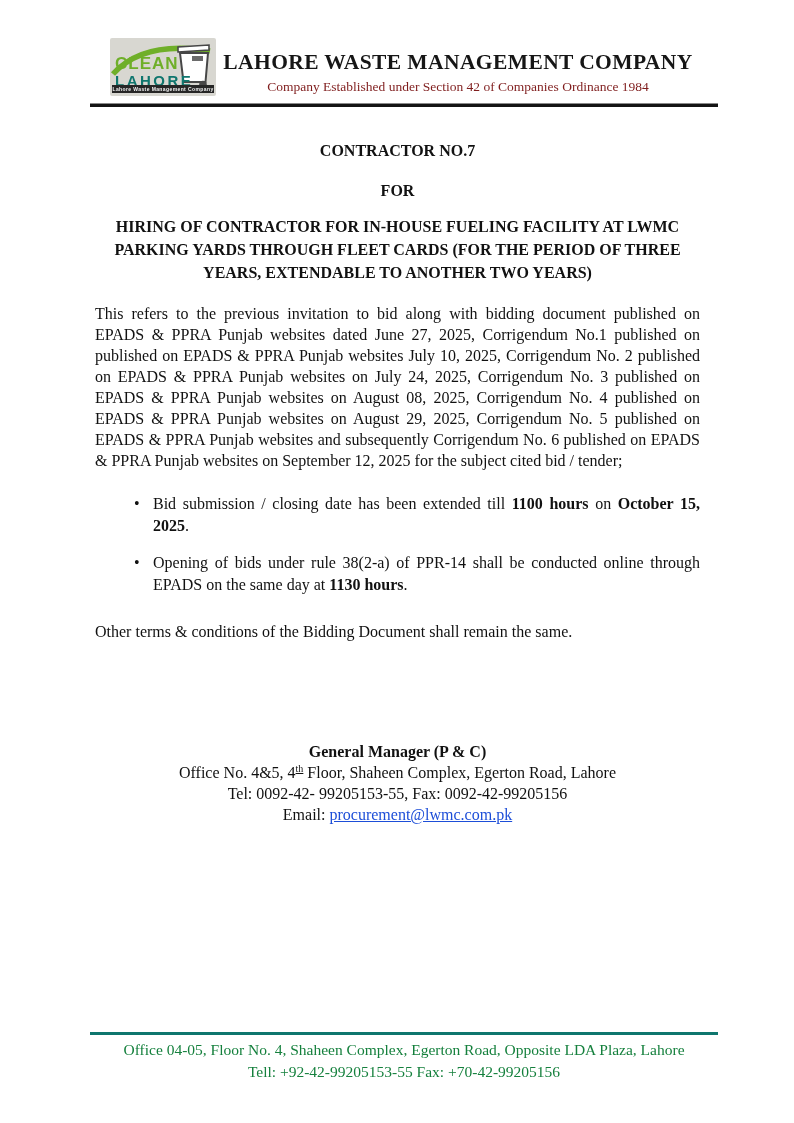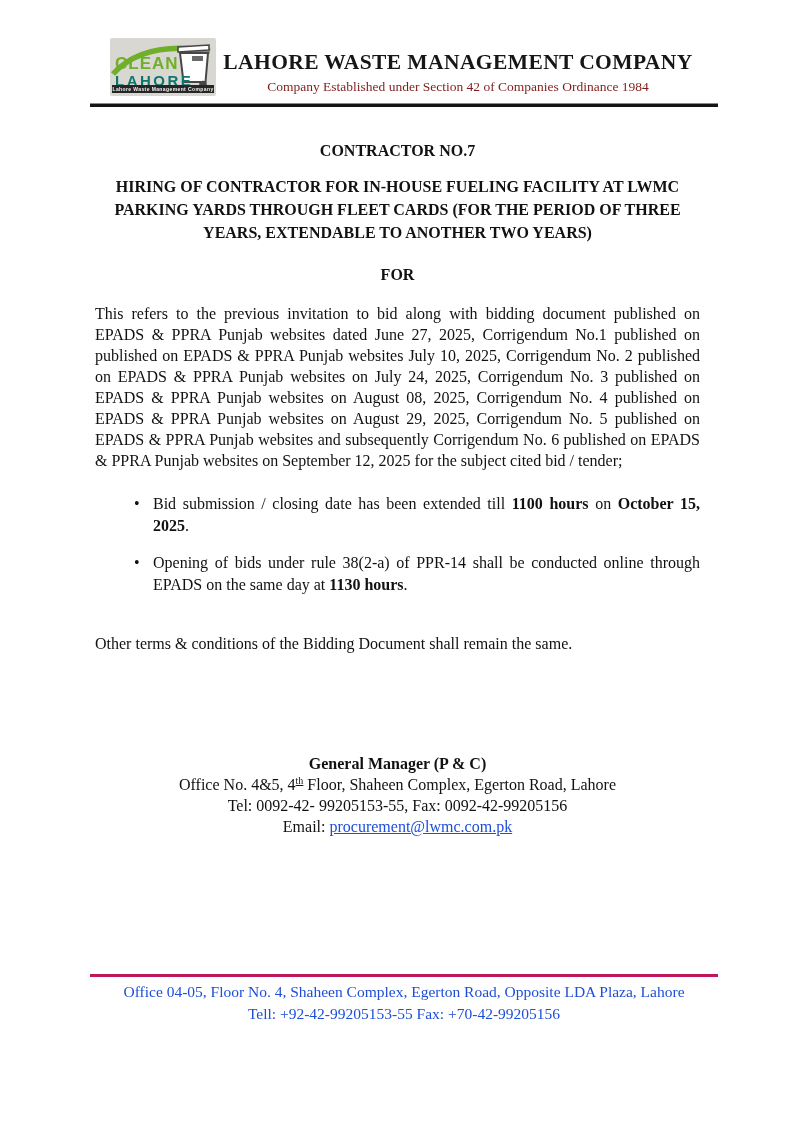--- a/index.html
+++ b/index.html
@@ -44,31 +44,31 @@
   .content{padding:0 94px 0 95px;font-size:16px;}
   .h-center{text-align:center;font-weight:bold;font-size:16px;}
   .h-corr{margin-top:35px;}
   .h-for{margin-top:22px;}
   .h-subject{margin-top:15px;line-height:23px;}
   .intro{margin-top:19px;line-height:21px;text-align:justify;}
   .bullets{margin-top:22px;}
   .bullet{display:flex;margin-bottom:16px;}
   .bullet-dot{flex:0 0 19px;margin-left:39px;font-size:16px;line-height:21.5px;}
   .bullet-text{flex:1;line-height:21.5px;text-align:justify;}
-  .closing{margin-top:38px;line-height:21px;}
+  .closing{margin-top:26px;line-height:21px;}
   .signature{margin-top:99px;text-align:center;line-height:21px;}
   .sig-title{font-weight:bold;}
   .email-link{color:#1d4ed8;text-decoration:underline;}
   sup{font-size:10px;vertical-align:super;line-height:0;text-decoration:underline;}
   
   .footer{
-    position:absolute;left:90px;top:974px;width:628px;
-    border-top:3px solid #be185d;
+    position:absolute;left:90px;top:1032px;width:628px;
+    border-top:3px solid #0f766e;
     padding-top:4px;
-    text-align:center;font-size:15.5px;line-height:22px;color:#1d4ed8;
+    text-align:center;font-size:15.5px;line-height:22px;color:#15803d;
   }
 </style>
 </head>
 <body>
 
 <div class="page">
 
   <div class="header">
     <div class="logo">
       <svg class="logo-arc" viewBox="0 0 106 58" xmlns="http://www.w3.org/2000/svg">
@@ -88,22 +88,22 @@
     </div>
     <div class="header-titles">
       <div class="header-title">LAHORE WASTE MANAGEMENT COMPANY</div>
       <div class="header-subtitle">Company Established under Section 42 of Companies Ordinance 1984</div>
     </div>
   </div>
   <div class="header-rule"></div>
 
   <div class="content">
     <div class="h-center h-corr">CONTRACTOR NO.7</div>
+    <div class="h-center h-for">FOR</div>
     <div class="h-center h-subject">HIRING OF CONTRACTOR FOR IN-HOUSE FUELING FACILITY AT LWMC PARKING YARDS THROUGH FLEET CARDS (FOR THE PERIOD OF THREE YEARS, EXTENDABLE TO ANOTHER TWO YEARS)</div>
-    <div class="h-center h-for">FOR</div>
 
     <p class="intro">This refers to the previous invitation to bid along with bidding document published on EPADS &amp; PPRA Punjab websites  dated June 27, 2025, Corrigendum No.1 published on published on EPADS &amp; PPRA Punjab websites July 10, 2025, Corrigendum No. 2 published on EPADS &amp; PPRA Punjab websites on July 24, 2025, Corrigendum No. 3 published on EPADS &amp; PPRA Punjab websites on August 08, 2025, Corrigendum No. 4 published on EPADS &amp; PPRA Punjab websites on August 29, 2025, Corrigendum No. 5 published on EPADS &amp; PPRA Punjab websites and subsequently Corrigendum No. 6 published on EPADS &amp; PPRA Punjab websites on September 12, 2025  for the subject cited bid / tender;</p>
 
     <div class="bullets">
       <div class="bullet">
         <div class="bullet-dot">•</div>
         <div class="bullet-text"><span>Bid submission / closing date has been extended till </span><span style="font-weight: bold;">1100 hours</span><span> on </span><span style="font-weight: bold;">October 15, 2025</span><span>.</span></div>
       </div>
       <div class="bullet">
         <div class="bullet-dot">•</div>

